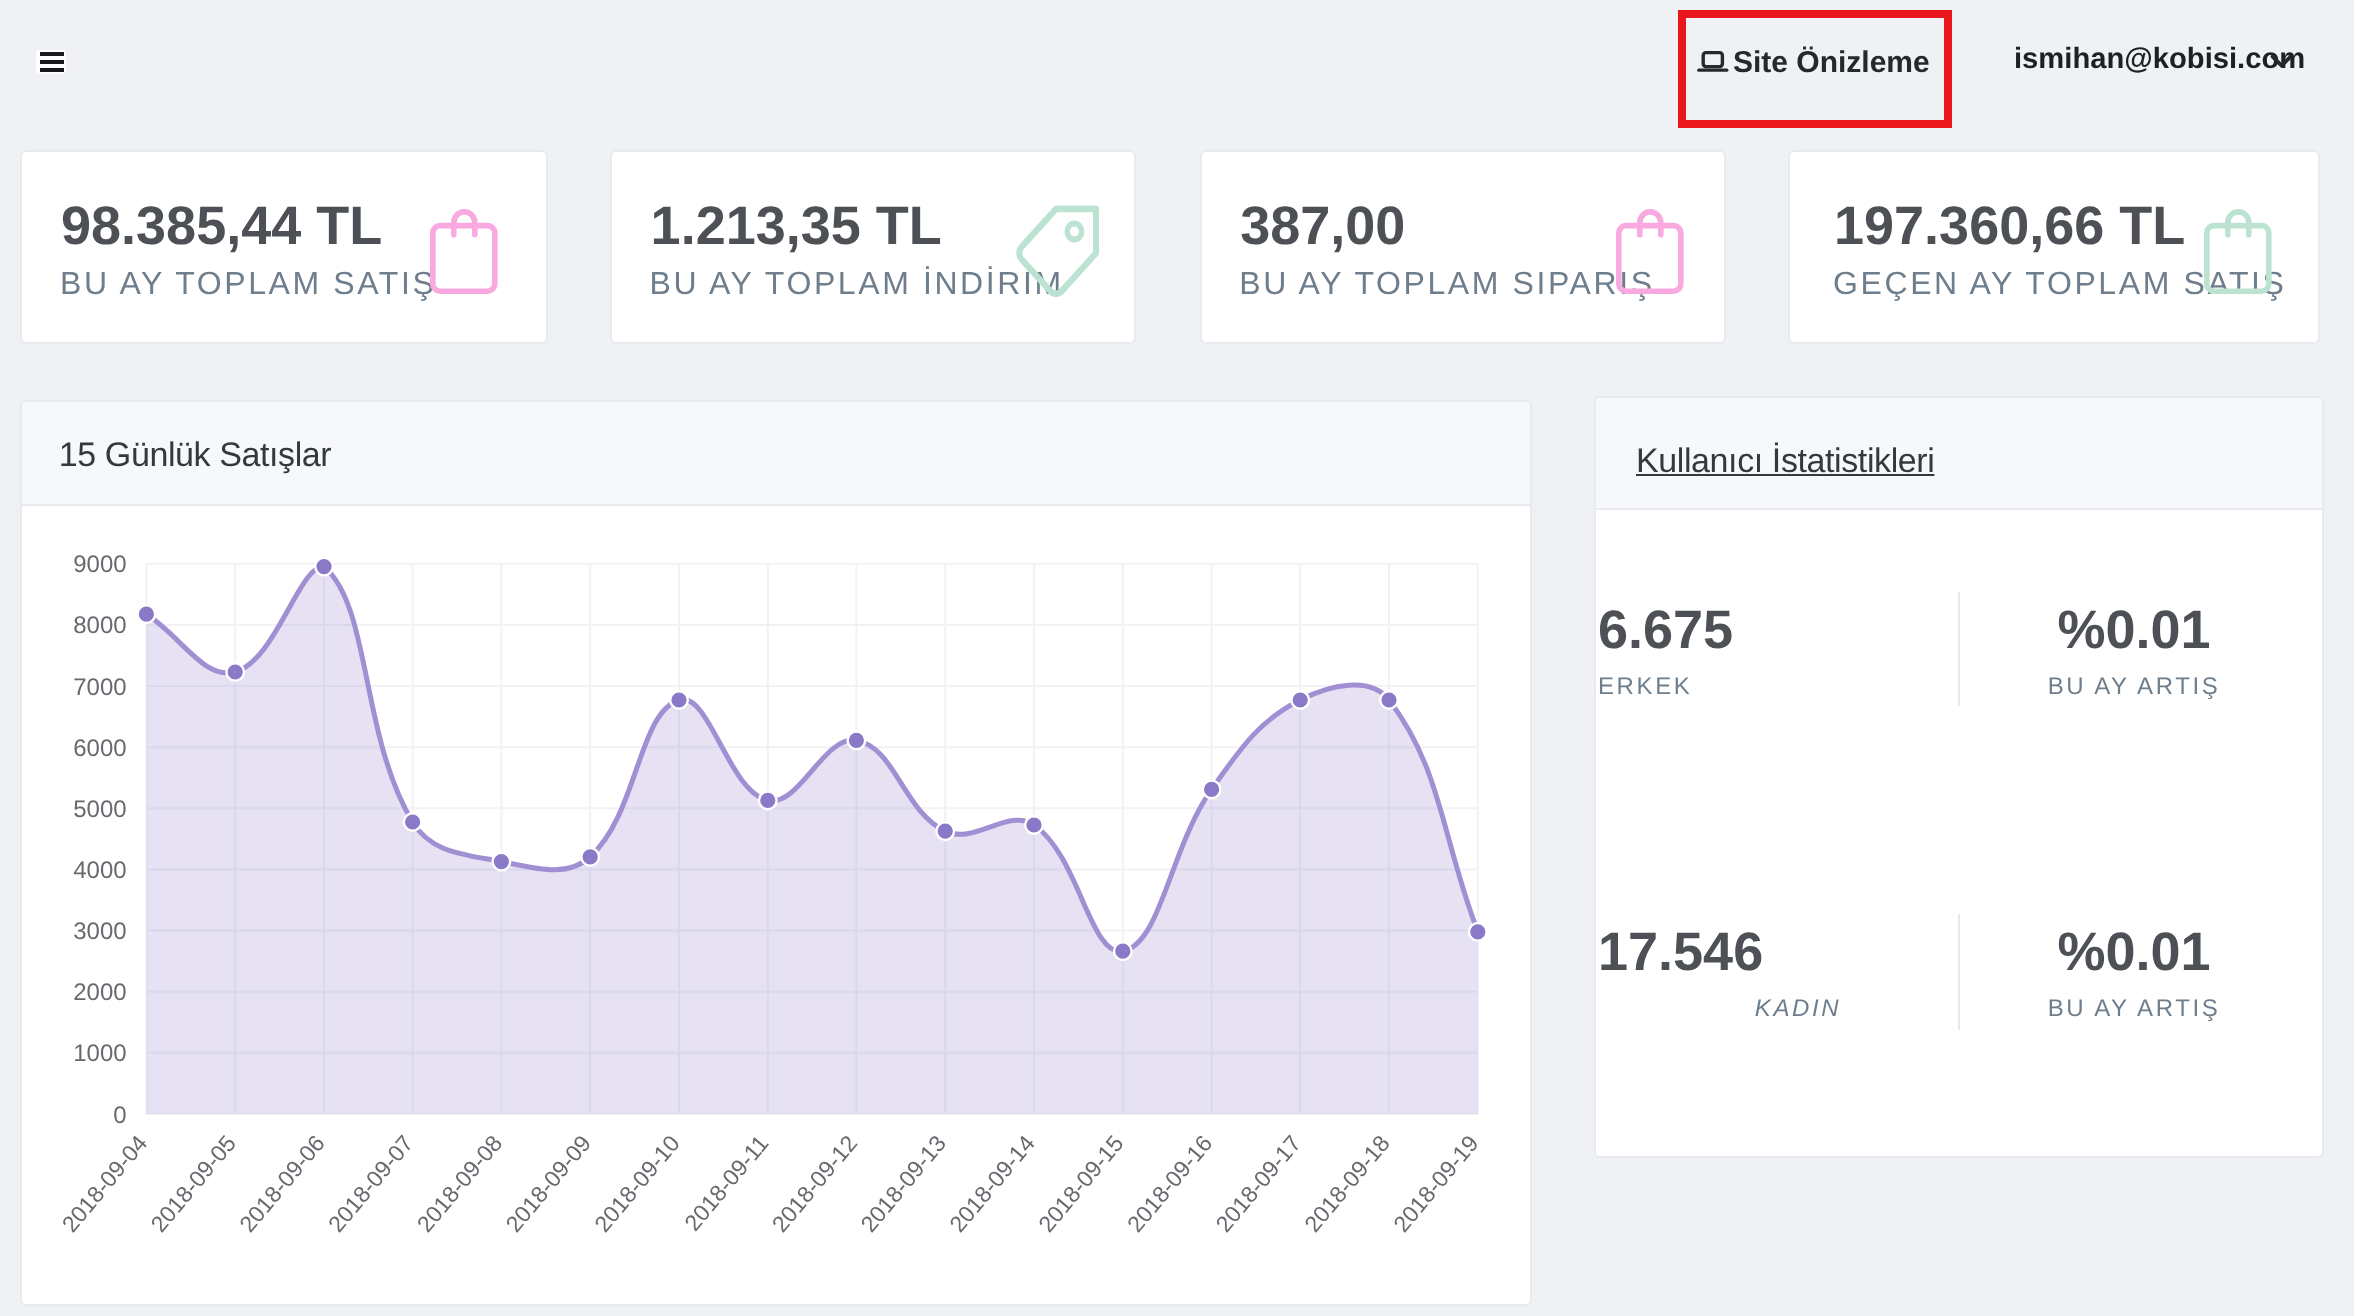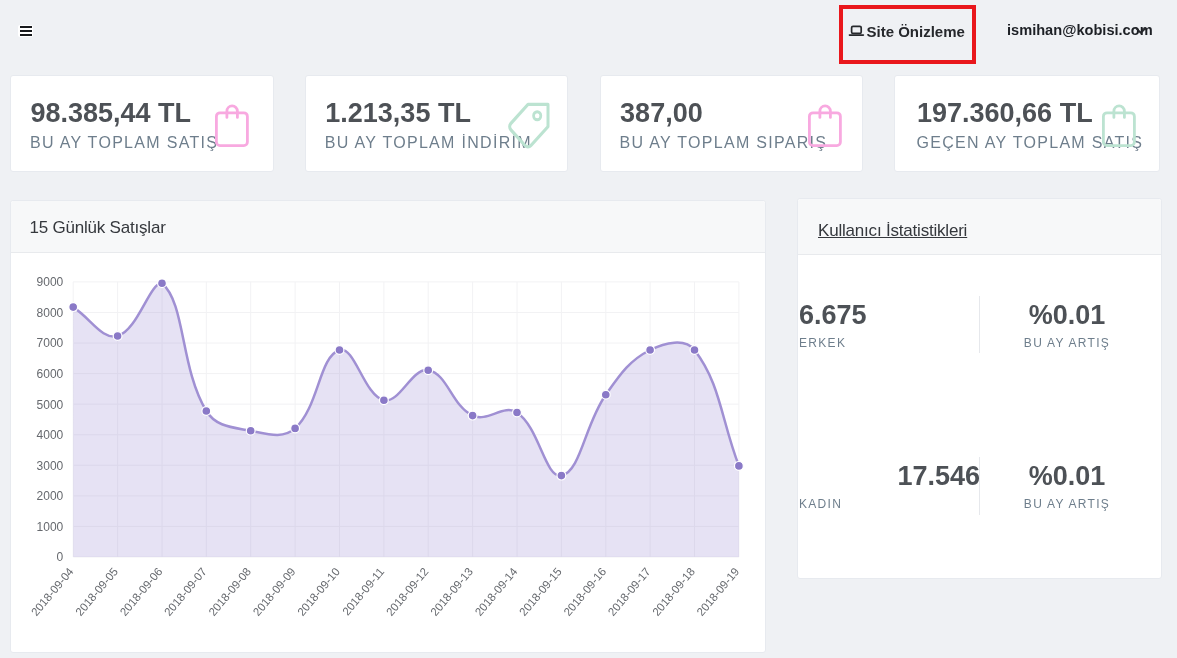--- a/index.html
+++ b/index.html
@@ -149,16 +149,16 @@
 <div class="card" style="left:797px;top:197.5px;width:365px;height:381px;">
   <div style="position:absolute;left:0;top:0;right:0;height:56px;background:#f7f8f9;border-bottom:1px solid #e8eaed;border-radius:3px 3px 0 0;"></div>
   <div class="hdrtxt" style="left:818px;top:221.5px;position:fixed;text-decoration:underline;">Kullanıcı İstatistikleri</div>
 </div>
 <div class="abs" style="left:978.5px;top:295.5px;width:1px;height:57px;background:#e6e8ec;"></div>
 <div class="abs" style="left:978.5px;top:456.5px;width:1px;height:58px;background:#e6e8ec;"></div>
 <div class="abs" style="left:799px;top:302px;width:175px;font-size:27px;line-height:27px;font-weight:700;color:#4d5156;">6.675</div>
 <div class="abs" style="left:799px;top:337px;width:181px;text-align:left;font-size:12px;line-height:12px;color:#6e7e8c;letter-spacing:1.3px;">ERKEK</div>
 <div class="abs" style="left:976px;top:302px;width:182px;text-align:center;font-size:27px;line-height:27px;font-weight:700;color:#4d5156;">%0.01</div>
 <div class="abs" style="left:976px;top:337px;width:182px;text-align:center;font-size:12px;line-height:12px;color:#6e7e8c;letter-spacing:1.3px;">BU AY ARTIŞ</div>
-<div class="abs" style="left:799px;top:463px;width:181px;text-align:right;font-size:27px;line-height:27px;font-weight:700;color:#4d5156;">17.546</div>
-<div class="abs" style="left:799px;top:498px;width:200px;font-size:12px;line-height:12px;color:#6e7e8c;letter-spacing:1.3px;">KADIN</div>
+<div class="abs" style="left:799px;top:463px;width:181px;text-align:left;font-size:27px;line-height:27px;font-weight:700;color:#4d5156;">17.546</div>
+<div class="abs" style="left:799px;top:498px;width:200px;text-align:center;font-size:12px;line-height:12px;color:#6e7e8c;letter-spacing:1.3px;font-style:italic;">KADIN</div>
 <div class="abs" style="left:976px;top:463px;width:182px;text-align:center;font-size:27px;line-height:27px;font-weight:700;color:#4d5156;">%0.01</div>
 <div class="abs" style="left:976px;top:498px;width:182px;text-align:center;font-size:12px;line-height:12px;color:#6e7e8c;letter-spacing:1.3px;">BU AY ARTIŞ</div>
 
 </body></html>

